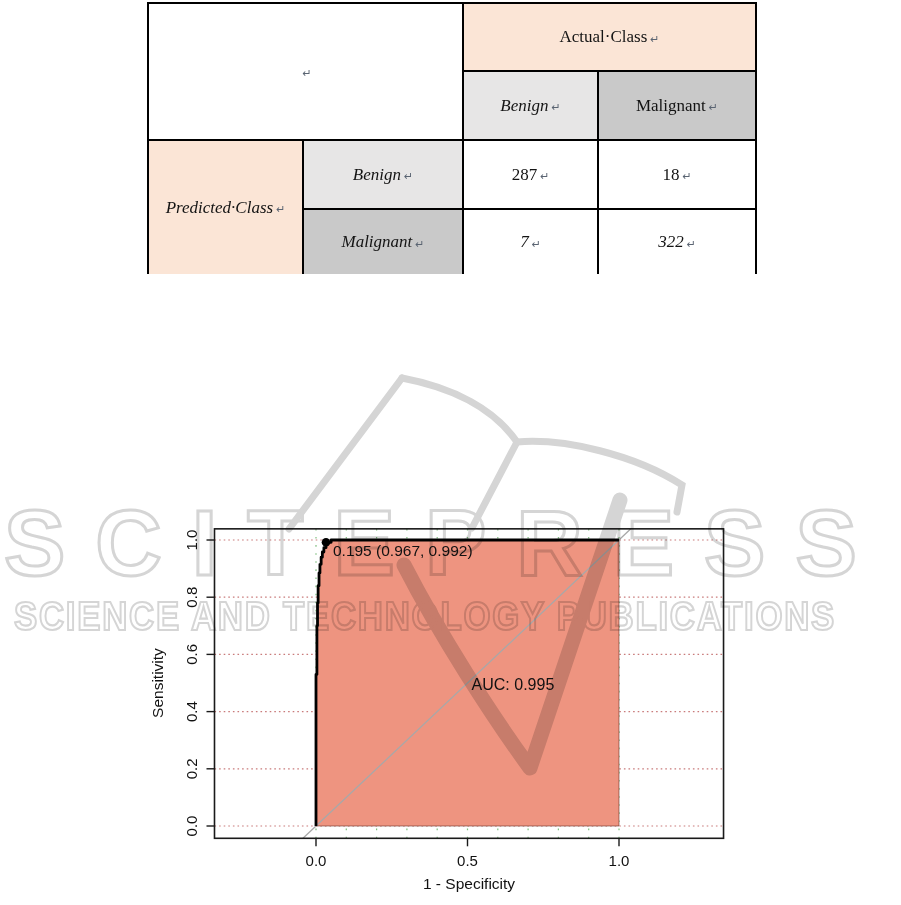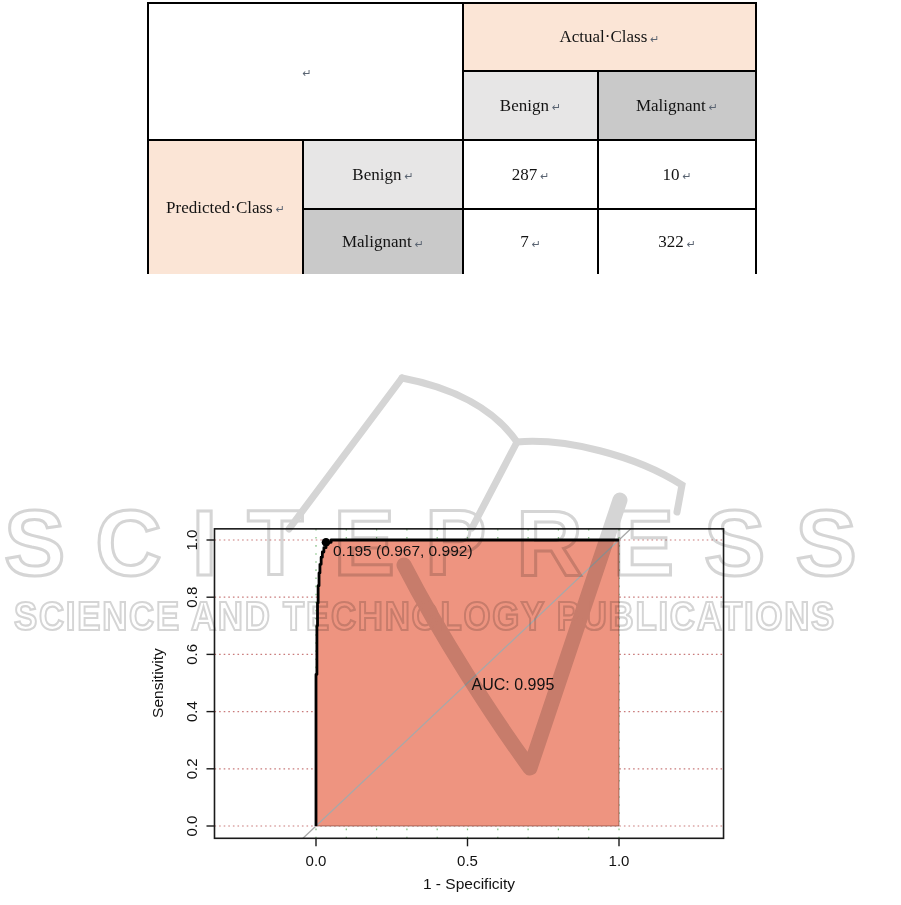--- a/index.html
+++ b/index.html
@@ -8,23 +8,23 @@
 
   
   .ctable{position:absolute;left:147px;top:2px;display:grid;
           grid-template-columns:155px 160px 135px 158px;
           grid-template-rows:68px 69px 69px 64px;
           border-top:2px solid var(--tborder);border-left:2px solid var(--tborder);
           font-family:"Liberation Serif",serif;font-size:17px;color:#141414;}
   .ctable .cell{display:flex;align-items:center;justify-content:center;
                 border-right:2px solid var(--tborder);border-bottom:2px solid var(--tborder);
                 background:#fff;}
-  .ctable .lastrow{border-bottom:none;}
+  .ctable .lastrow{border-bottom:none;font-style:italic;}
   .cell.peach{background:var(--peach);}
-  .cell.gray1{background:var(--gray1);}
+  .cell.gray1{background:var(--gray1);font-style:italic;}
   .cell.gray2{background:var(--gray2);}
   .corner{grid-column:1/3;grid-row:1/3;}
   .actual{grid-column:3/5;grid-row:1;}
   .pred{grid-column:1;grid-row:3/5;}
   .pmark{font-family:"DejaVu Sans",sans-serif;font-size:11px;color:#5a6472;margin-left:3px;
          position:relative;top:2px;}
 
   
   .plot-svg{position:absolute;left:0;top:0;width:901px;height:905px;}
 
@@ -112,21 +112,21 @@
     </div>
     <div class="cell gray1" style="grid-column:2;grid-row:3">
       <span>Benign</span>
         <span class="pmark">↵</span>
     </div>
     <div class="cell" style="grid-column:3;grid-row:3">
       <span>287</span>
         <span class="pmark">↵</span>
     </div>
     <div class="cell" style="grid-column:4;grid-row:3">
-      <span>10</span>
+      <span>18</span>
         <span class="pmark">↵</span>
     </div>
     <div class="cell gray2 lastrow" style="grid-column:2;grid-row:4">
       <span>Malignant</span>
         <span class="pmark">↵</span>
     </div>
     <div class="cell lastrow" style="grid-column:3;grid-row:4">
       <span>7</span>
         <span class="pmark">↵</span>
     </div>

